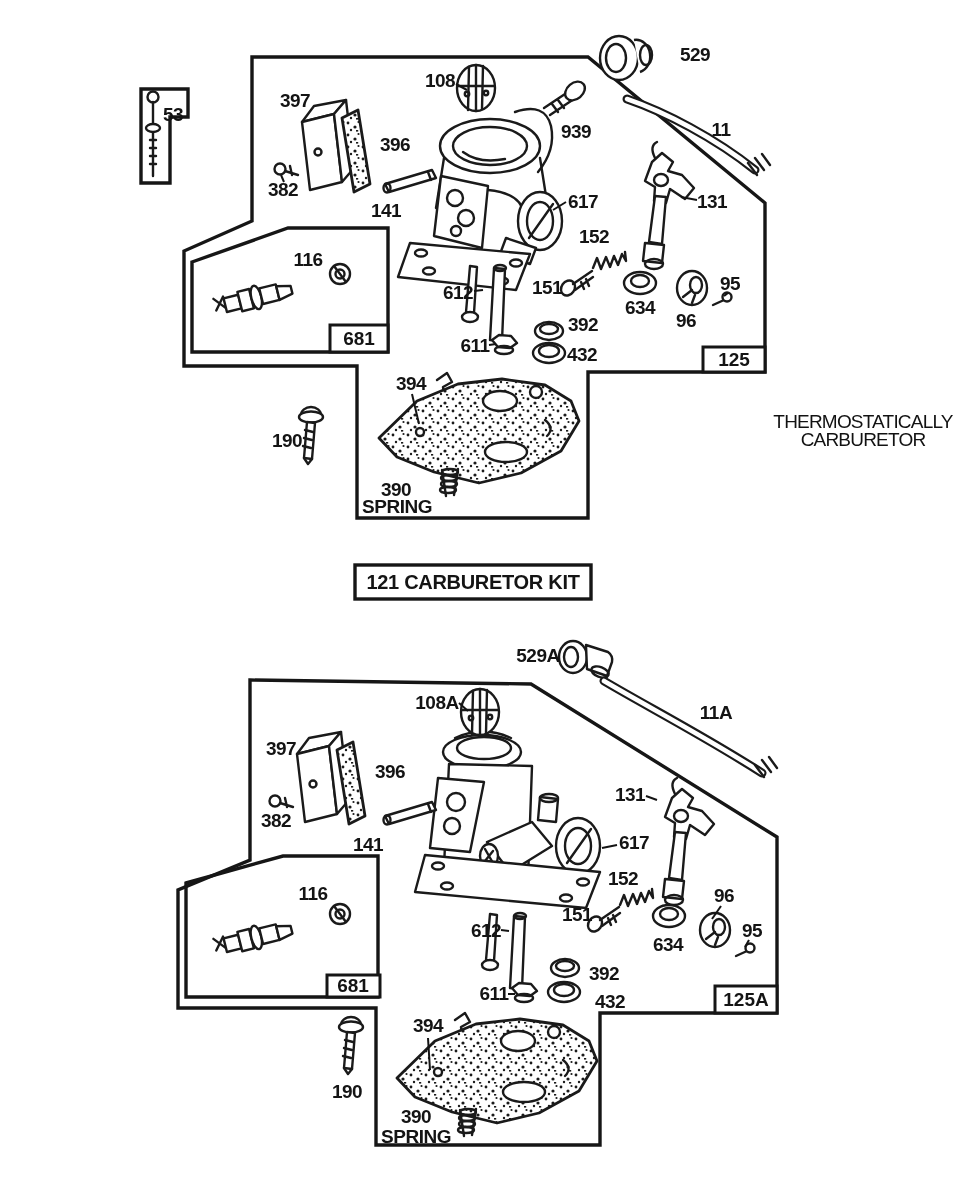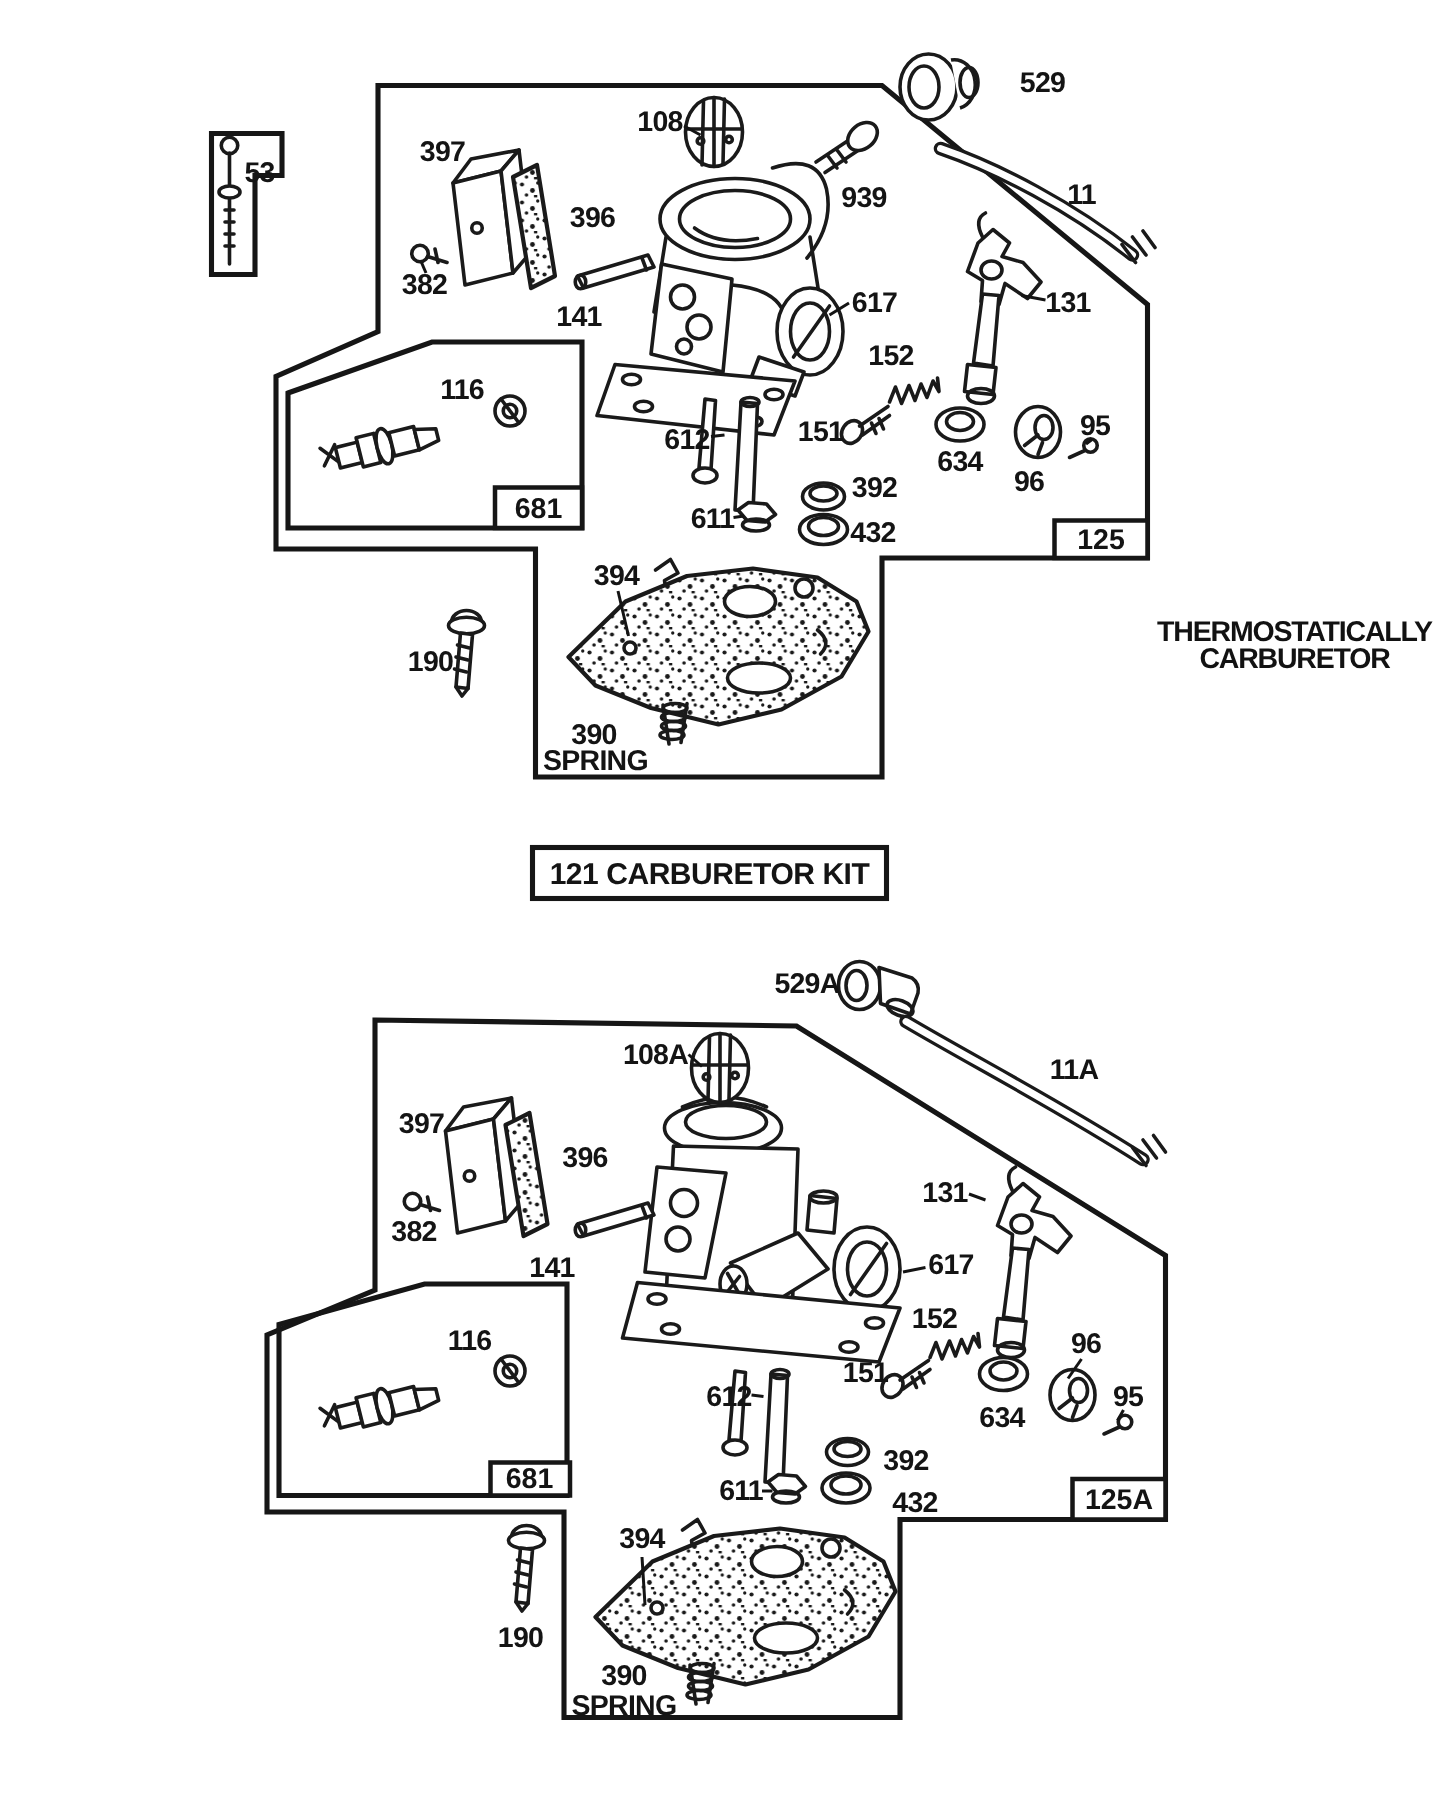--- a/index.html
+++ b/index.html
@@ -14,21 +14,21 @@
   .pipe-out{fill:none;stroke:#1a1a1a;stroke-width:9;stroke-linecap:round;}
   .pipe-in{fill:none;stroke:#ffffff;stroke-width:4.6;stroke-linecap:round;}
   .plabel{font-family:"Liberation Sans",sans-serif;font-weight:bold;font-size:19px;
           fill:#141414;text-anchor:middle;letter-spacing:-0.5px;}
   .tagtext{font-family:"Liberation Sans",sans-serif;font-weight:bold;font-size:19px;
           fill:#141414;text-anchor:middle;}
   .bannertext{font-family:"Liberation Sans",sans-serif;font-weight:bold;font-size:20px;
           fill:#141414;text-anchor:middle;letter-spacing:-0.3px;}
   .leader{stroke:#141414;stroke-width:2;fill:none;}
   .thermo-note{position:absolute;left:761px;top:413px;width:204px;text-align:center;
-          font-weight:bold;font-size:19px;line-height:18px;letter-spacing:-0.8px;color:#121212;}
+          font-weight:normal;font-size:19px;line-height:18px;letter-spacing:-0.8px;color:#121212;}
 </style>
 </head>
 <body>
 
 <div id="page">
 
 <svg width="967" height="1200" viewBox="0 0 967 1200">
   <defs>
     <pattern id="speck" width="15" height="12" patternUnits="userSpaceOnUse">
       <rect width="15" height="12" fill="#ffffff"></rect>

